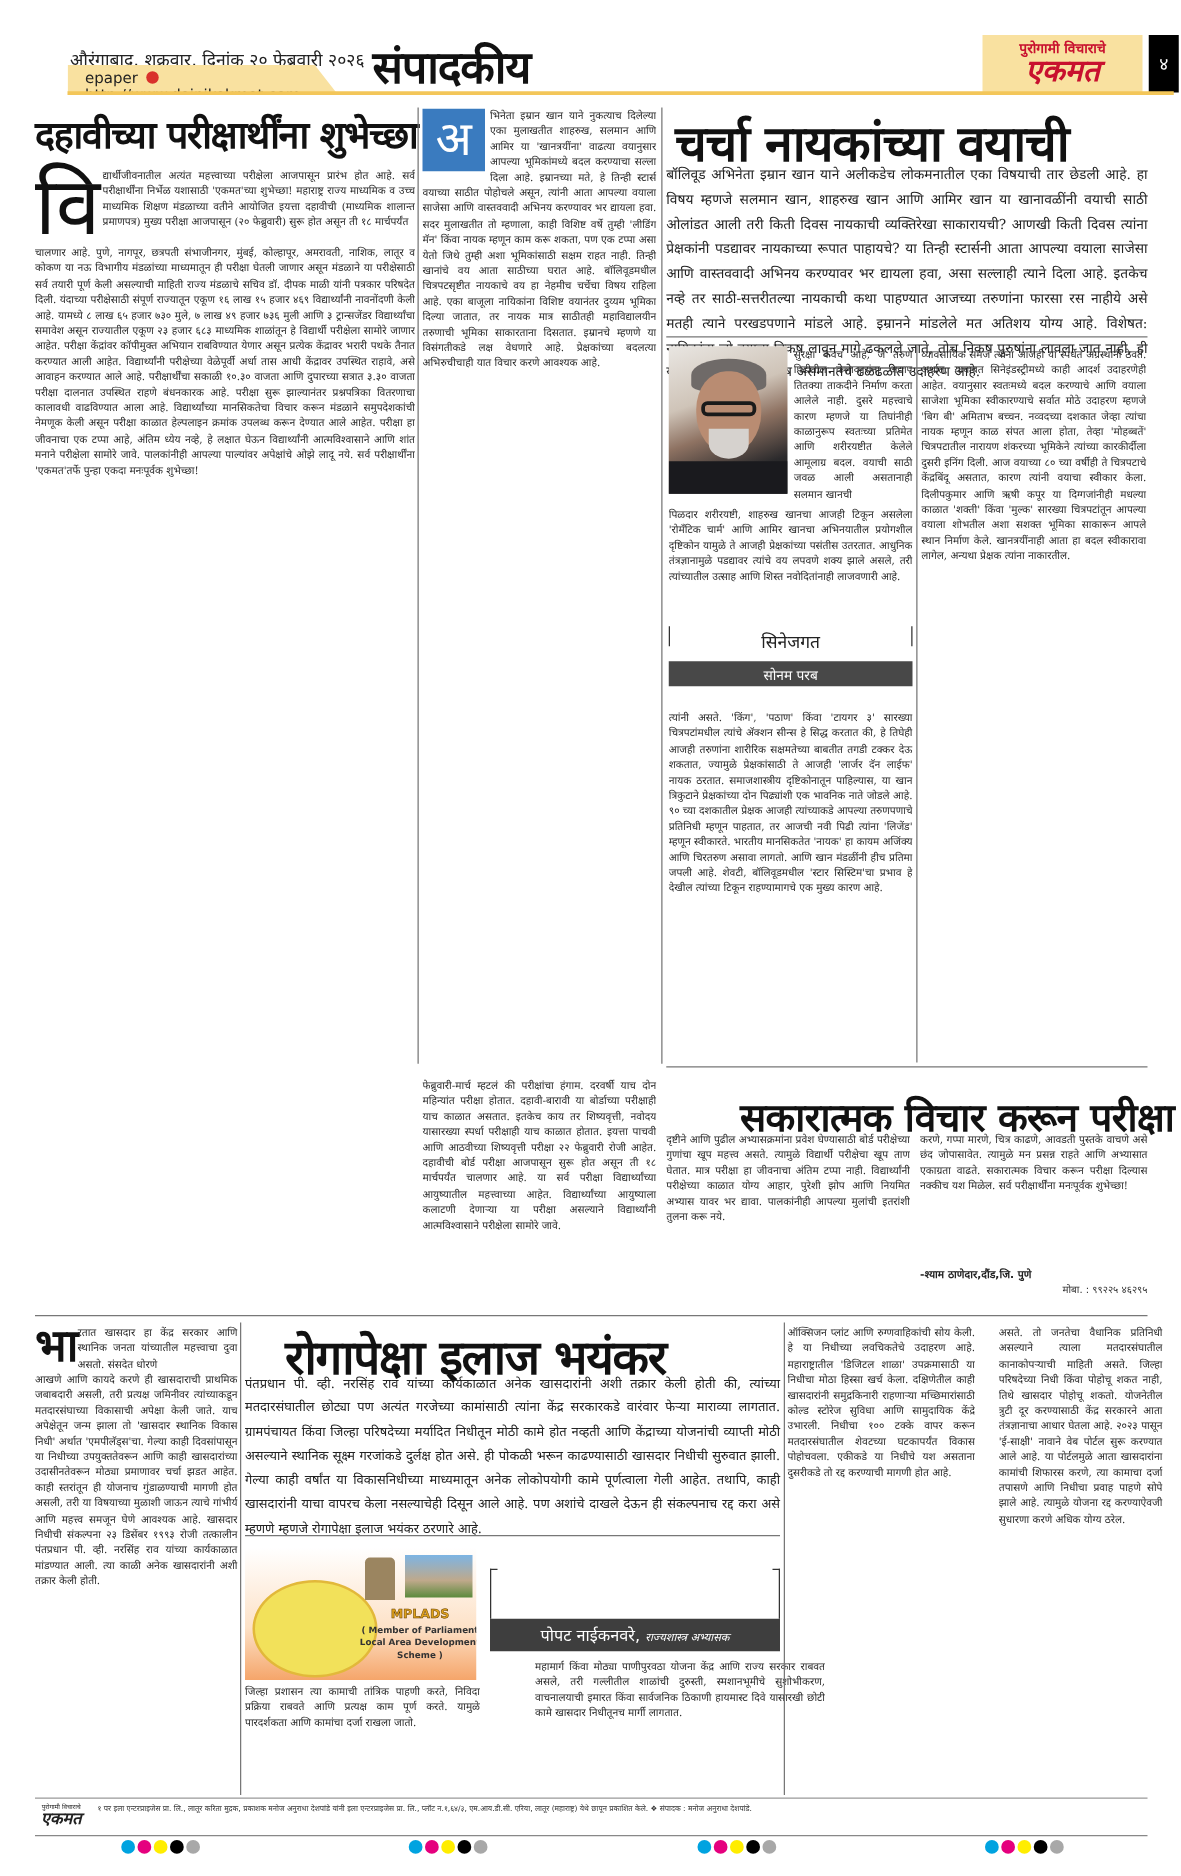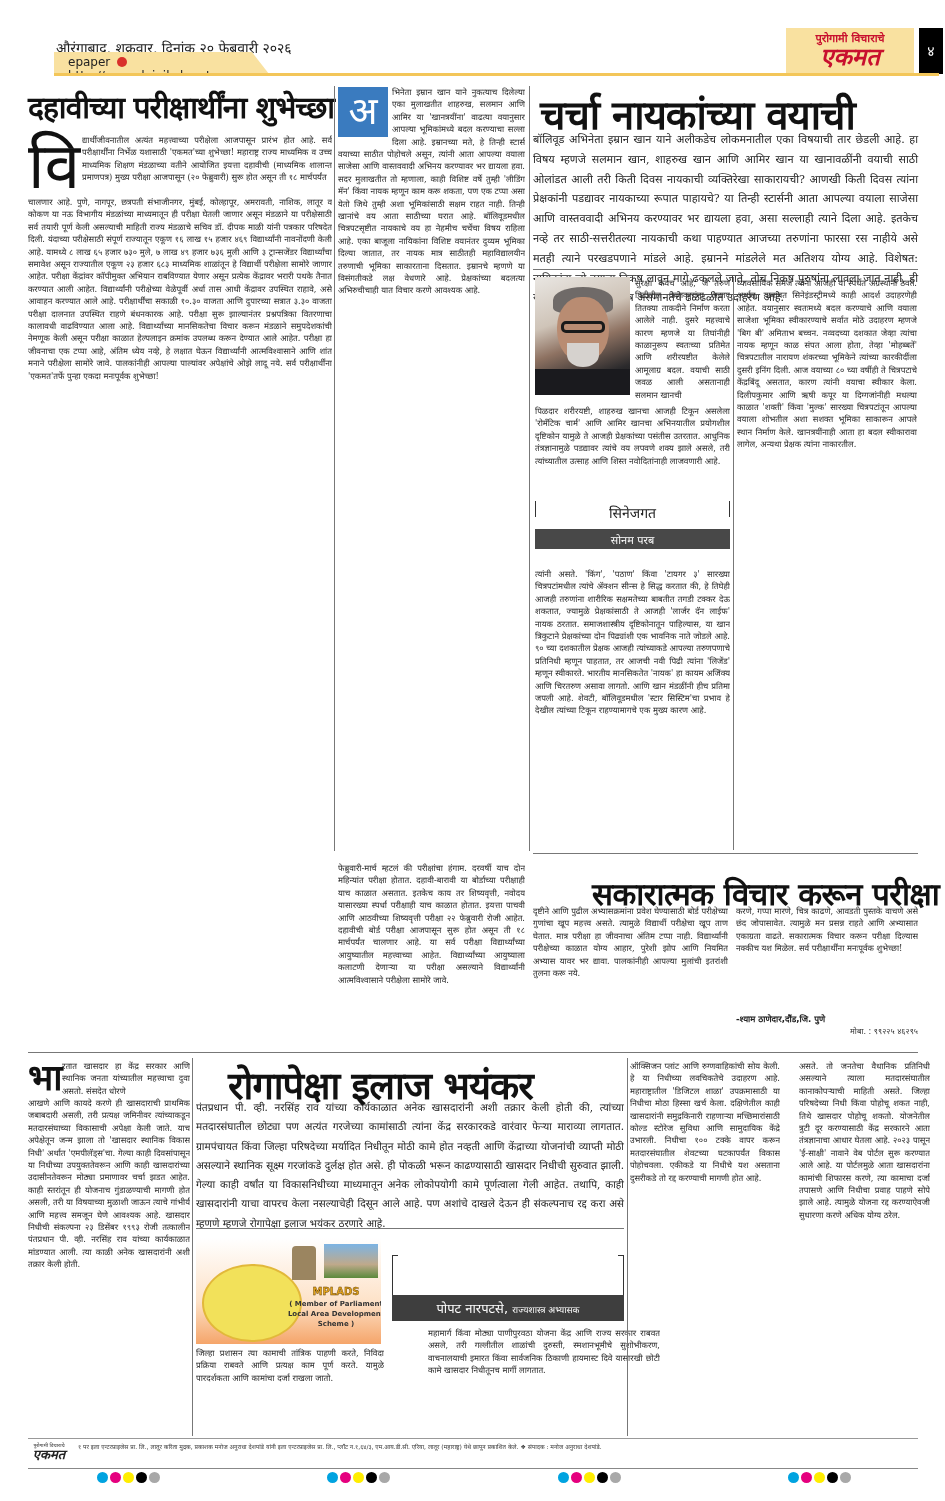--- a/index.html
+++ b/index.html
@@ -62,21 +62,21 @@
   .lede-bottom { position: absolute; left: 196px; top: 1098px; width: 428px; font-family: "DejaVu Serif", serif; font-size: 10.3px; line-height: 19.3px; text-align: justify; color: #222; }
   .mplads { position: absolute; left: 196px; top: 1238px; width: 185px; height: 106px; background: linear-gradient(180deg, #ffffff 0%, #fde2c8 60%, #f5a56a 100%); overflow:hidden; }
   .mplads .disc { position:absolute; left: 6px; top: 26px; width: 100px; height: 78px; border-radius: 50%; background: #f2e15a; border: 2px solid #e2b83a; }
   .mplads .bldg { position:absolute; left: 128px; top: 6px; width: 54px; height: 34px; background: linear-gradient(180deg,#7db4e3 0%,#bfa98b 60%,#5b8a3c 100%); }
   .mplads .emblem { position:absolute; left: 96px; top: 8px; width: 24px; height: 34px; background: #9b8560; border-radius: 4px 4px 0 0; }
   .mplads .title { position:absolute; left: 96px; top: 48px; width: 88px; text-align:center; font-size: 10px; font-weight:bold; color:#e0a11a; -webkit-text-stroke: 0.4px #5a3a00; }
   .mplads .sub { position:absolute; left: 90px; top: 61px; width: 100px; text-align:center; font-size: 7px; line-height: 10px; font-weight:bold; color:#333; }
   .bhashya { position: absolute; left: 392px; top: 1245px; width: 232px; height: 80px; }
   .bhashya .lbl { position:absolute; left: 0; top: 8px; width: 232px; text-align:center; font-size: 26px; font-weight: bold; color: #111; }
   .bhashya .author { position:absolute; left: 0; top: 50px; width: 232px; height: 26px; background: #3e3e3e; color: #fff; text-align:center; font-size: 13px; padding-top: 4px; }
-  .bhashya .author small { font-size: 9px; }
+  .bhashya .author small { font-size: 9px; font-style: italic; }
   .bhashya .brk { position:absolute; top: 10px; width: 1px; height: 40px; background:#333; }
   .bhashya .brk-h { position:absolute; top: 10px; width: 6px; height: 1px; background:#333; }
   .txt-bottom-m1 { left: 196px; top: 1347px; width: 188px; height: 88px; }
   .txt-bottom-m2 { left: 392px; top: 1327px; width: 232px; height: 108px; margin-left: 36px; }
   .txt-bottom-r1 { left: 630px; top: 1060px; width: 150px; height: 375px; }
   .txt-bottom-r2 { left: 787px; top: 1060px; width: 131px; height: 375px; margin-left: 12px; }
 
   .imprint { position: absolute; left: 28px; top: 1442px; width: 890px; height: 24px; }
   .imprint .logo { position:absolute; left: 0; top: 0; width: 42px; height: 24px; color:#222; text-align:center; }
   .imprint .logo .t { font-size: 5px; display:block; }
@@ -90,20 +90,21 @@
 </head>
 <body>
 
 <div class="header">
   <div class="hdr-date">औरंगाबाद, शुक्रवार, दिनांक २० फेब्रुवारी २०२६</div>
   <div class="hdr-epaper">
     <span>epaper</span>
     <span class="pin"></span>
     <span>http://www.dainikekmat.com</span>
   </div>
+  <div class="hdr-section">संपादकीय</div>
   <div class="hdr-brand">
     <span class="tag">पुरोगामी विचाराचे</span>
     <span class="name">एकमत</span>
   </div>
   <div class="hdr-page">४</div>
   <div class="hdr-rule"></div>
 </div>
 
 <div class="h-left">दहावीच्या परीक्षार्थींना शुभेच्छा</div>
 <div class="dropcap-vi">वि</div>
@@ -164,21 +165,21 @@
   <div class="title">MPLADS</div>
   <div class="sub">( Member of Parliament Local Area Development Scheme )</div>
 </div>
 
 <div class="bhashya">
   <div class="brk" style="left:0;"></div>
   <div class="brk-h" style="left:0;"></div>
   <div class="brk" style="left:231px;"></div>
   <div class="brk-h" style="left:226px;"></div>
   <div class="author">
-    <span>पोपट नारपटसे,</span>
+    <span>पोपट नाईकनवरे,</span>
     <small>राज्यशास्त्र अभ्यासक</small>
   </div>
 </div>
 
 <div class="col-text txt-bottom-m1">जिल्हा प्रशासन त्या कामाची तांत्रिक पाहणी करते, निविदा प्रक्रिया राबवते आणि प्रत्यक्ष काम पूर्ण करते. यामुळे पारदर्शकता आणि कामांचा दर्जा राखला जातो.</div>
 <div class="col-text txt-bottom-m2">महामार्ग किंवा मोठ्या पाणीपुरवठा योजना केंद्र आणि राज्य सरकार राबवत असले, तरी गल्लीतील शाळांची दुरुस्ती, स्मशानभूमीचे सुशोभीकरण, वाचनालयाची इमारत किंवा सार्वजनिक ठिकाणी हायमास्ट दिवे यासारखी छोटी कामे खासदार निधीतूनच मार्गी लागतात.</div>
 <div class="vline" style="left:627px;top:1058px;height:378px;"></div>
 <div class="col-text txt-bottom-r1">ऑक्सिजन प्लांट आणि रुग्णवाहिकांची सोय केली. हे या निधीच्या लवचिकतेचे उदाहरण आहे. महाराष्ट्रातील 'डिजिटल शाळा' उपक्रमासाठी या निधीचा मोठा हिस्सा खर्च केला. दक्षिणेतील काही खासदारांनी समुद्रकिनारी राहणाऱ्या मच्छिमारांसाठी कोल्ड स्टोरेज सुविधा आणि सामुदायिक केंद्रे उभारली. निधीचा १०० टक्के वापर करून मतदारसंघातील शेवटच्या घटकापर्यंत विकास पोहोचवला. एकीकडे या निधीचे यश असताना दुसरीकडे तो रद्द करण्याची मागणी होत आहे.</div>
 <div class="col-text txt-bottom-r2">असते. तो जनतेचा वैधानिक प्रतिनिधी असल्याने त्याला मतदारसंघातील कानाकोपऱ्याची माहिती असते. जिल्हा परिषदेच्या निधी किंवा पोहोचू शकत नाही, तिथे खासदार पोहोचू शकतो. योजनेतील त्रुटी दूर करण्यासाठी केंद्र सरकारने आता तंत्रज्ञानाचा आधार घेतला आहे. २०२३ पासून 'ई-साक्षी' नावाने वेब पोर्टल सुरू करण्यात आले आहे. या पोर्टलमुळे आता खासदारांना कामांची शिफारस करणे, त्या कामाचा दर्जा तपासणे आणि निधीचा प्रवाह पाहणे सोपे झाले आहे. त्यामुळे योजना रद्द करण्याऐवजी सुधारणा करणे अधिक योग्य ठरेल.</div>
 

